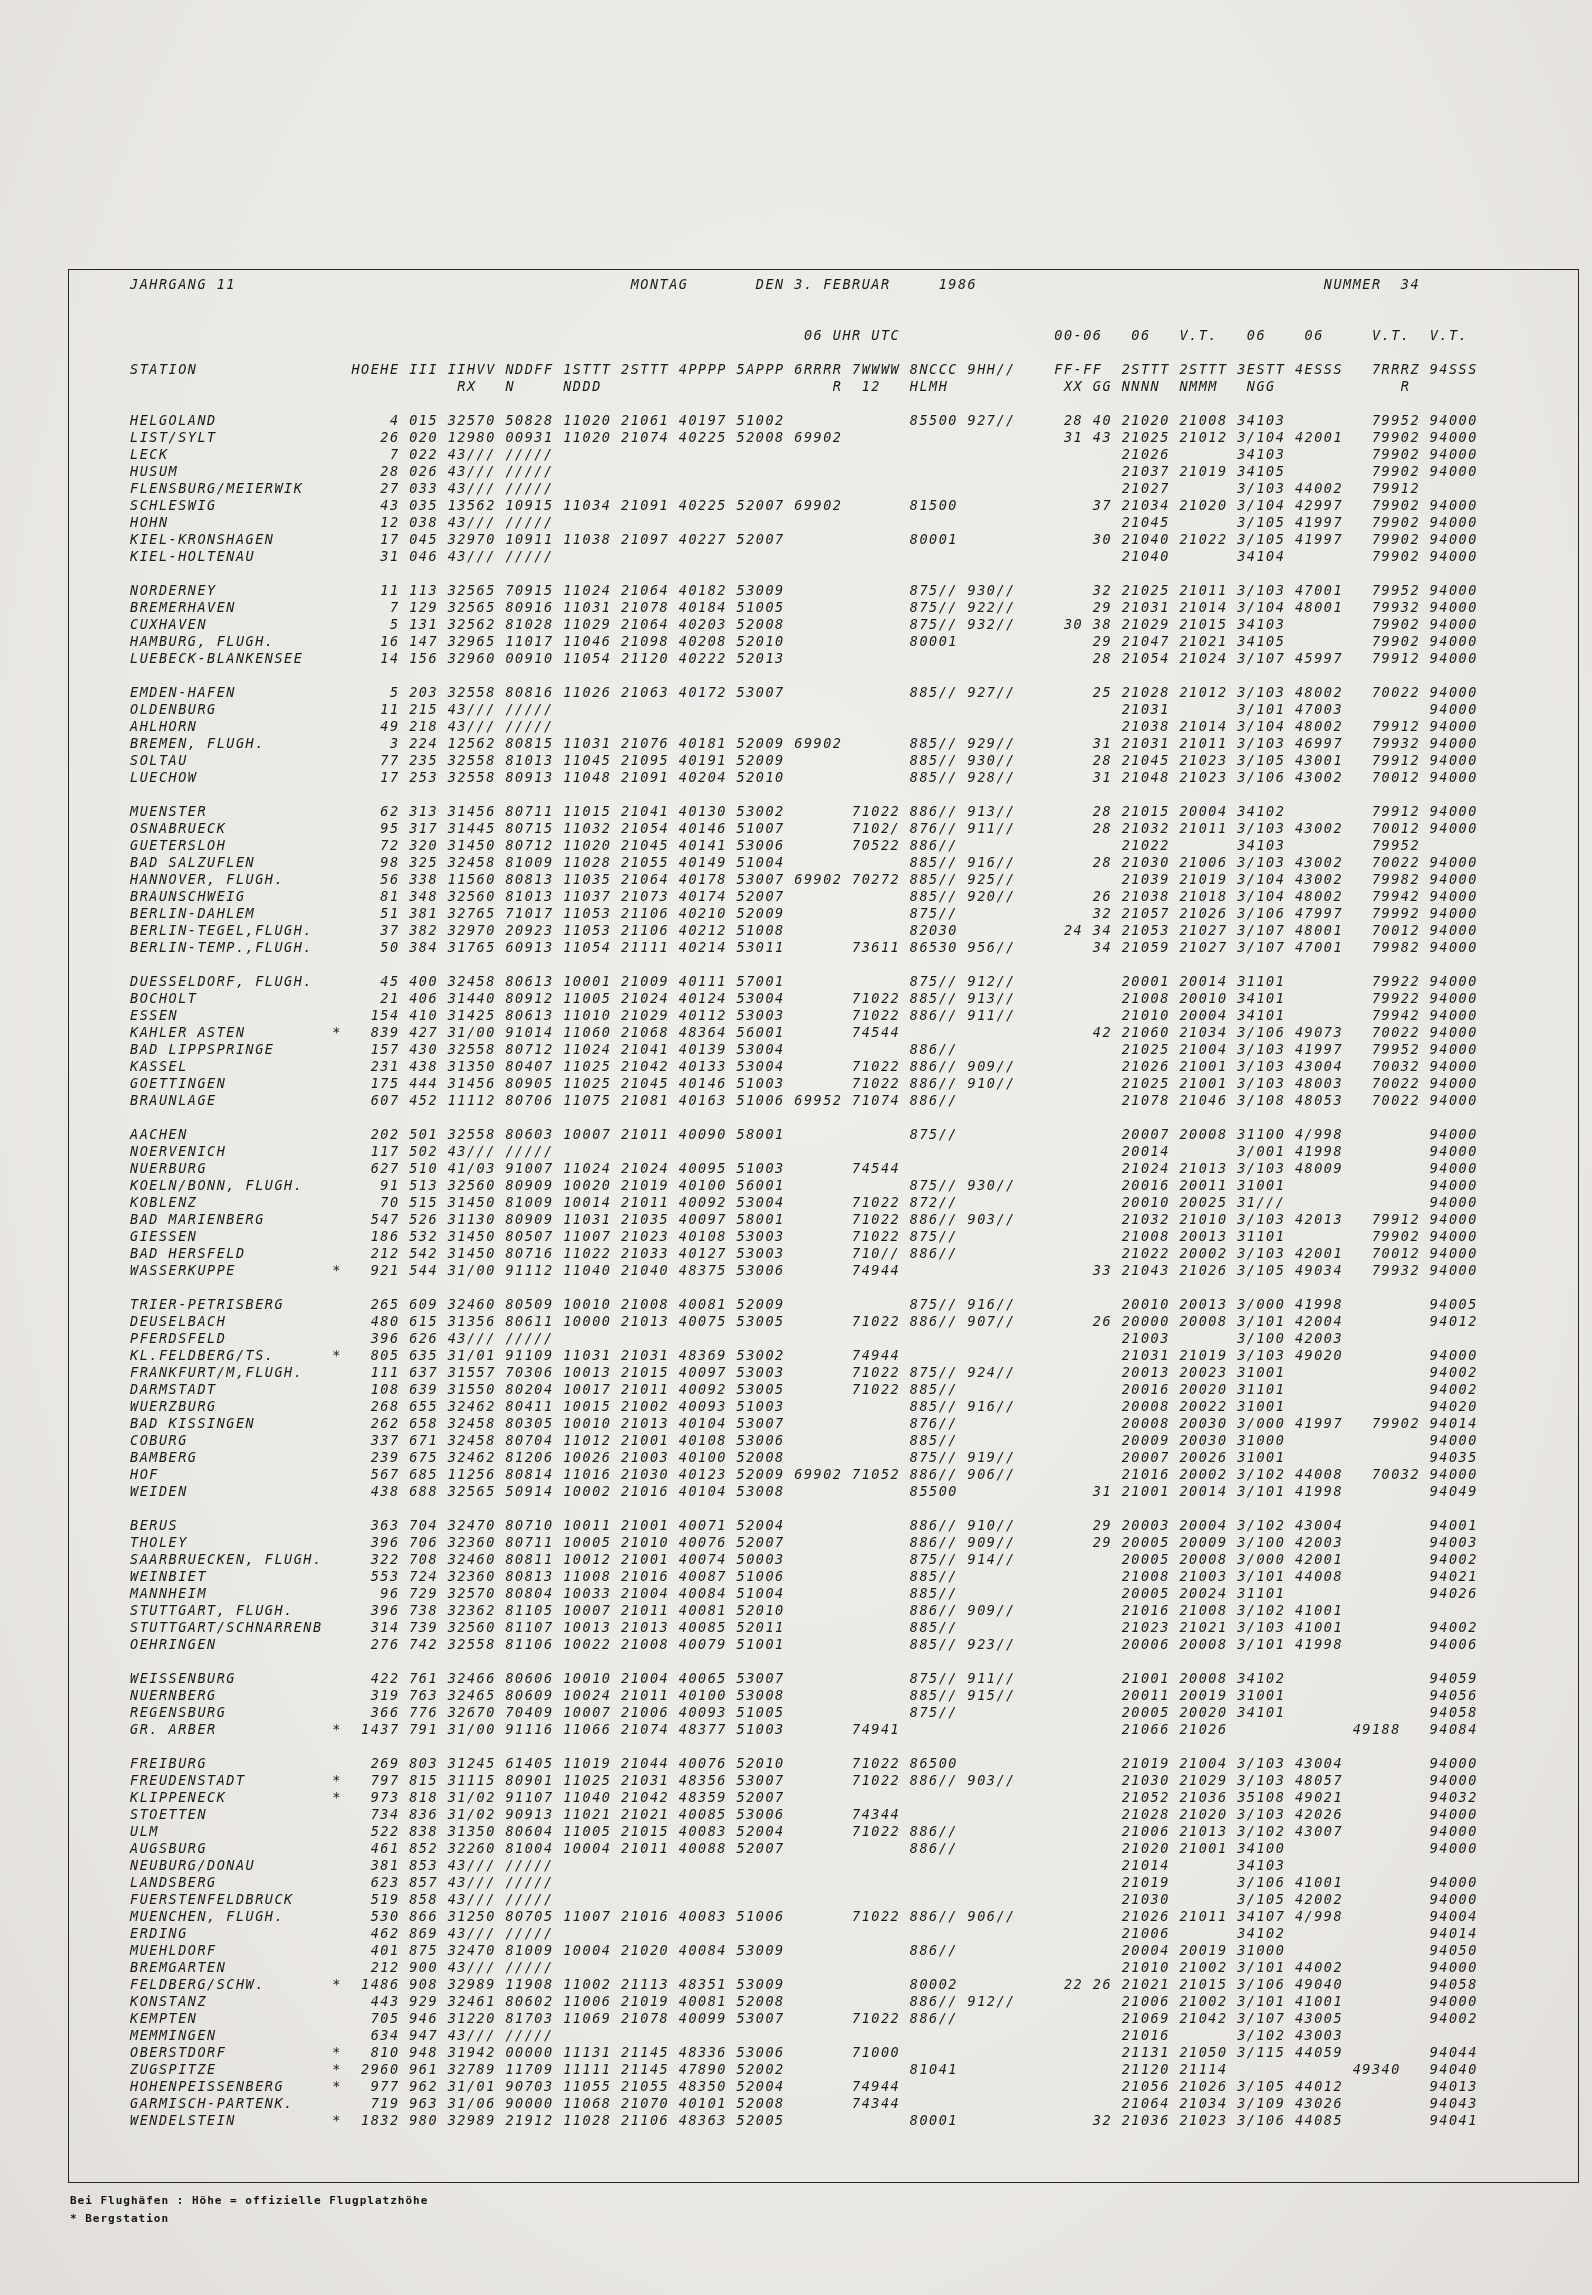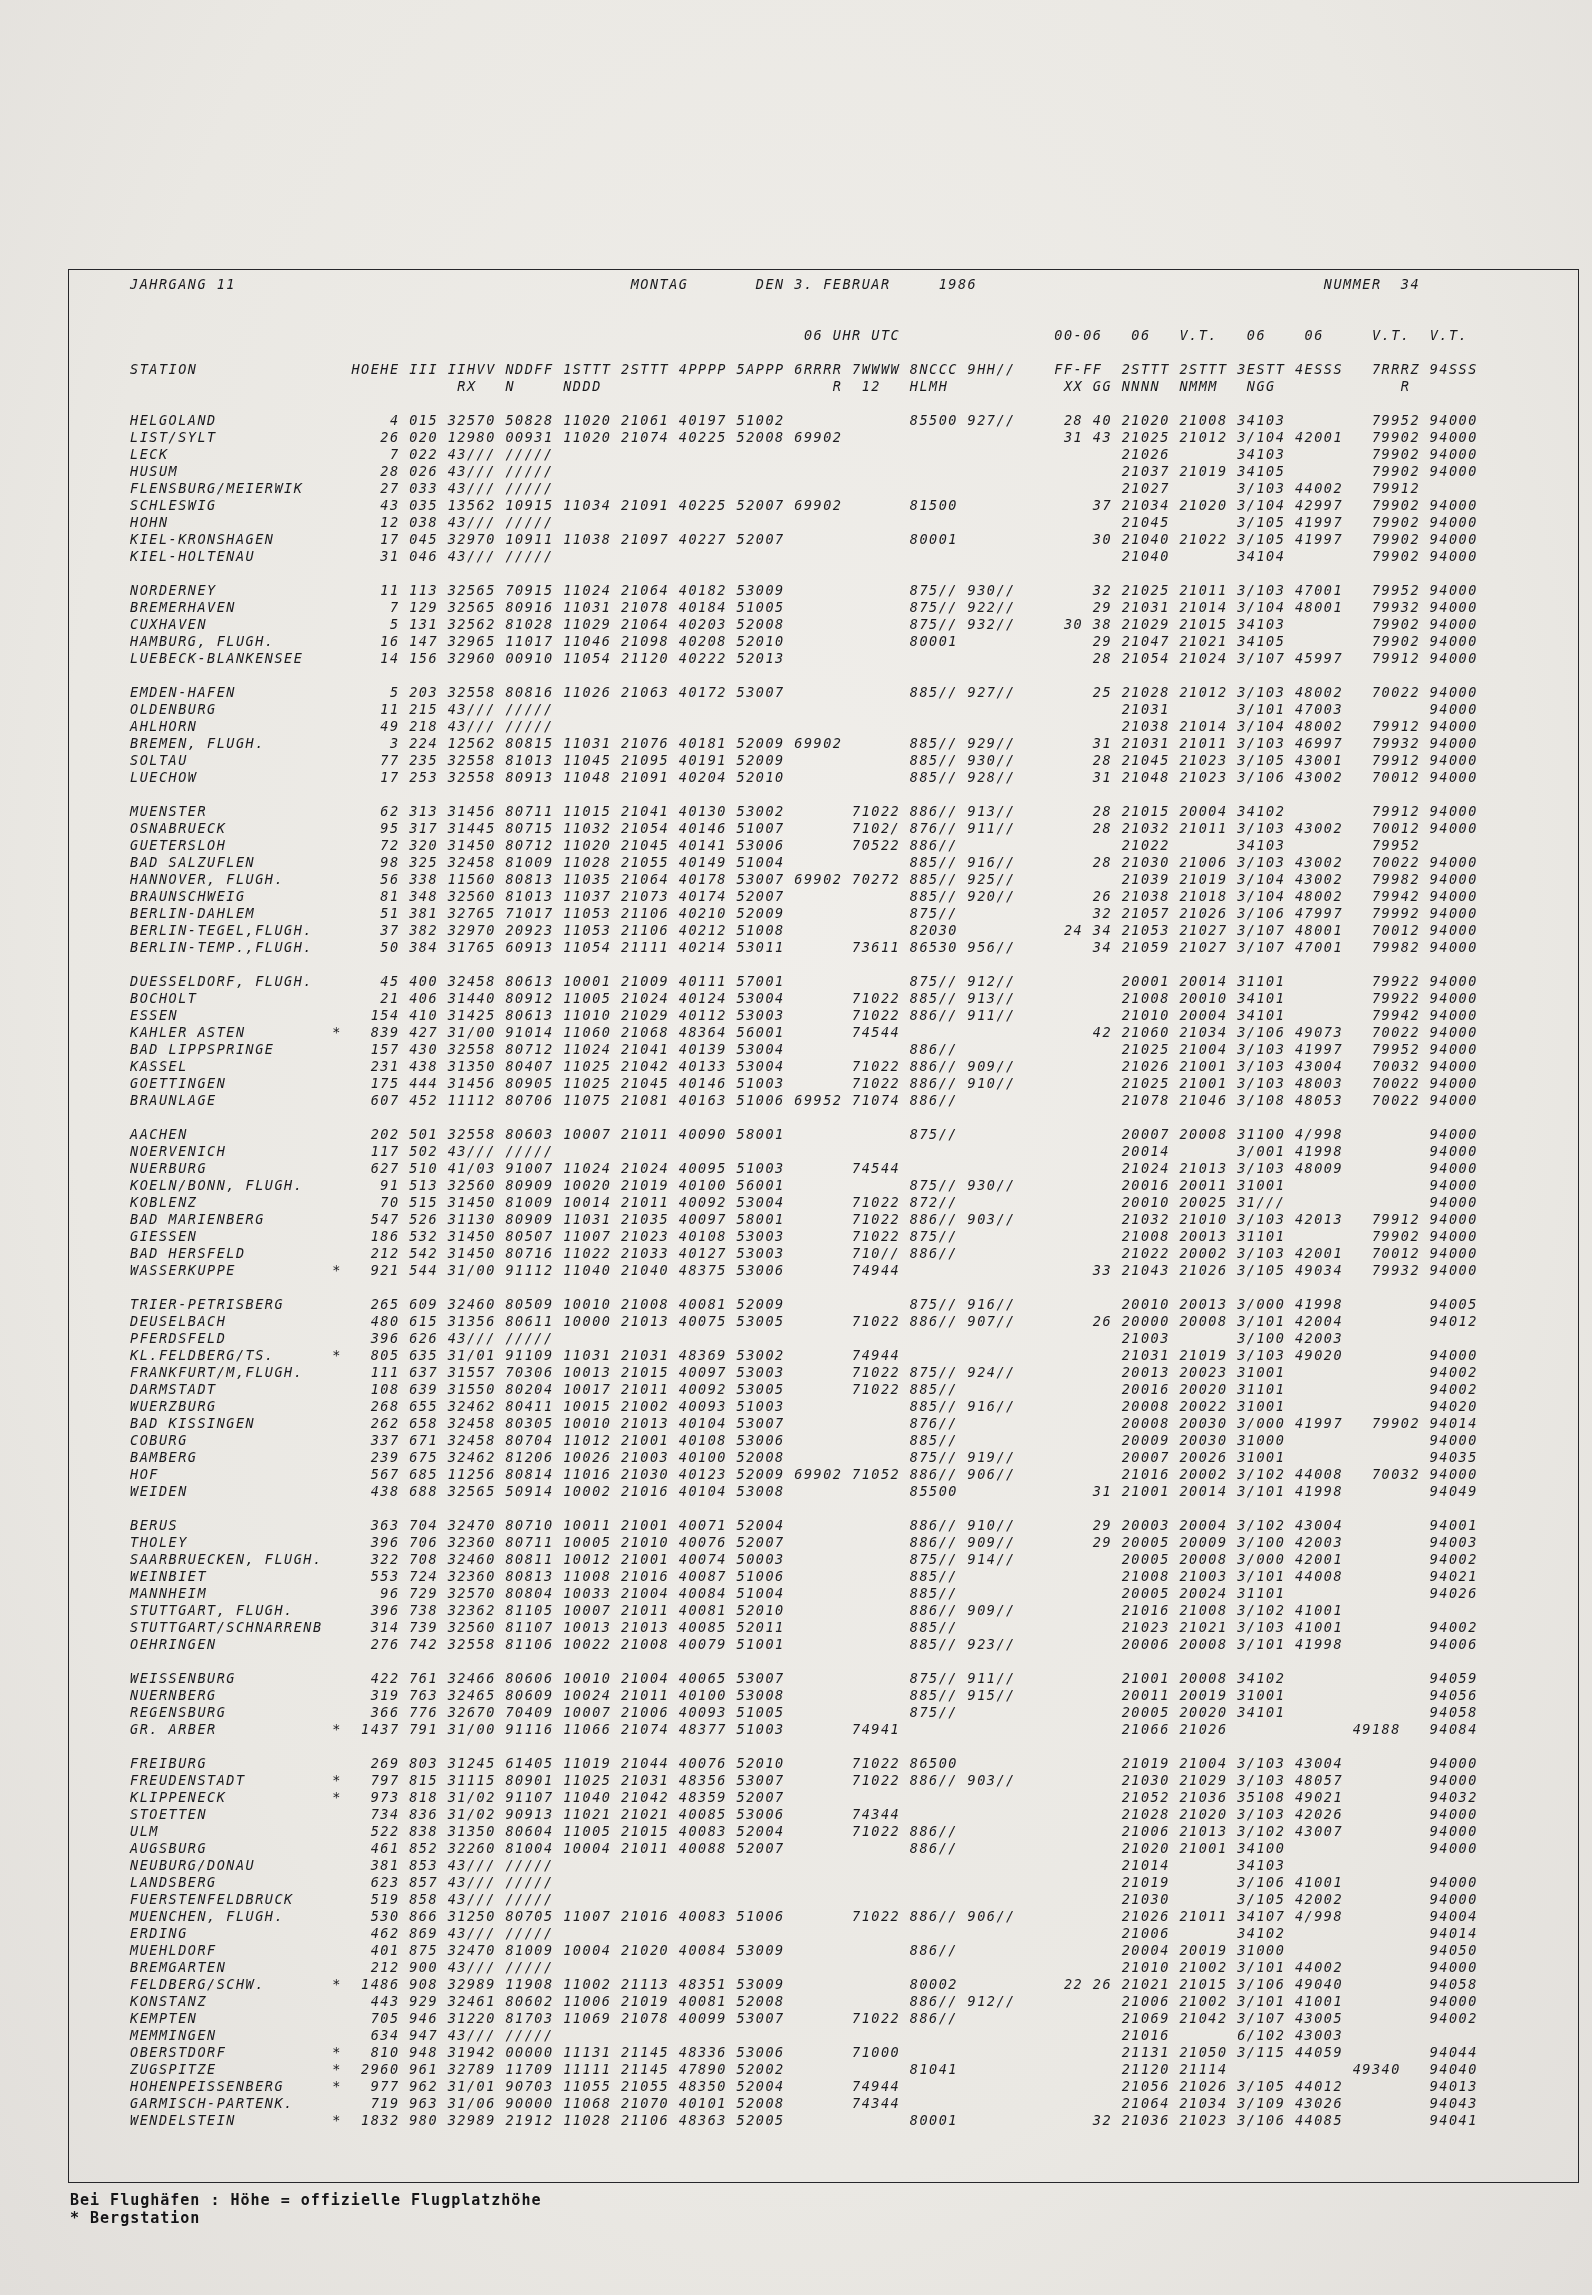--- a/index.html
+++ b/index.html
@@ -31,21 +31,21 @@
     letter-spacing: 1.5px;
     white-space: pre;
     color: #1a1a1e;
   }
   .footnotes {
     position: absolute;
     left: 70px; top: 2192px;
   }
   .fn {
     font-family: "DejaVu Sans Mono", monospace;
-    font-size: 15px;
+    font-size: 11px;
     line-height: 17.5px;
     font-weight: 700;
     letter-spacing: 1px;
     white-space: pre;
     color: #141416;
   }
 </style>
 </head>
 <body>
 
@@ -148,21 +148,21 @@
         <div class="ln">NEUBURG/DONAU            381 853 43/// /////                                                           21014       34103                     </div>
         <div class="ln">LANDSBERG                623 857 43/// /////                                                           21019       3/106 41001         94000 </div>
         <div class="ln">FUERSTENFELDBRUCK        519 858 43/// /////                                                           21030       3/105 42002         94000 </div>
         <div class="ln">MUENCHEN, FLUGH.         530 866 31250 80705 11007 21016 40083 51006       71022 886// 906//           21026 21011 34107 4/998         94004 </div>
         <div class="ln">ERDING                   462 869 43/// /////                                                           21006       34102               94014 </div>
         <div class="ln">MUEHLDORF                401 875 32470 81009 10004 21020 40084 53009             886//                 20004 20019 31000               94050 </div>
         <div class="ln">BREMGARTEN               212 900 43/// /////                                                           21010 21002 3/101 44002         94000 </div>
         <div class="ln">FELDBERG/SCHW.       *  1486 908 32989 11908 11002 21113 48351 53009             80002           22 26 21021 21015 3/106 49040         94058 </div>
         <div class="ln">KONSTANZ                 443 929 32461 80602 11006 21019 40081 52008             886// 912//           21006 21002 3/101 41001         94000 </div>
         <div class="ln">KEMPTEN                  705 946 31220 81703 11069 21078 40099 53007       71022 886//                 21069 21042 3/107 43005         94002 </div>
-        <div class="ln">MEMMINGEN                634 947 43/// /////                                                           21016       6/102 43003               </div>
+        <div class="ln">MEMMINGEN                634 947 43/// /////                                                           21016       3/102 43003               </div>
         <div class="ln">OBERSTDORF           *   810 948 31942 00000 11131 21145 48336 53006       71000                       21131 21050 3/115 44059         94044 </div>
         <div class="ln">ZUGSPITZE            *  2960 961 32789 11709 11111 21145 47890 52002             81041                 21120 21114             49340   94040 </div>
         <div class="ln">HOHENPEISSENBERG     *   977 962 31/01 90703 11055 21055 48350 52004       74944                       21056 21026 3/105 44012         94013 </div>
         <div class="ln">GARMISCH-PARTENK.        719 963 31/06 90000 11068 21070 40101 52008       74344                       21064 21034 3/109 43026         94043 </div>
         <div class="ln">WENDELSTEIN          *  1832 980 32989 21912 11028 21106 48363 52005             80001              32 21036 21023 3/106 44085         94041 </div>
       </div>
   </div>
   <div class="footnotes">
     <div class="fn">Bei Flughäfen : Höhe = offizielle Flugplatzhöhe</div>
     <div class="fn">* Bergstation</div>

